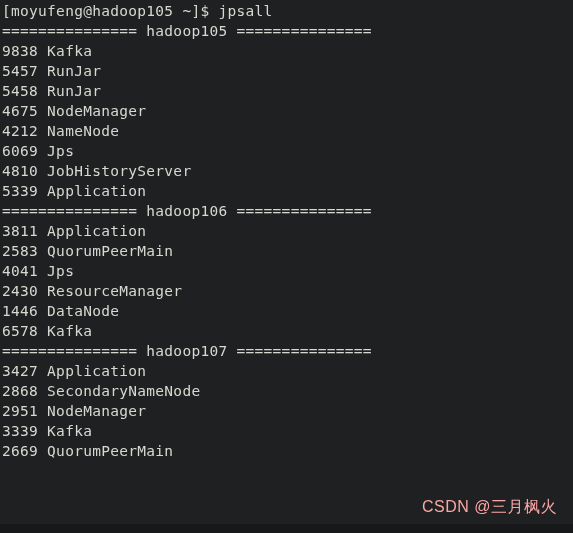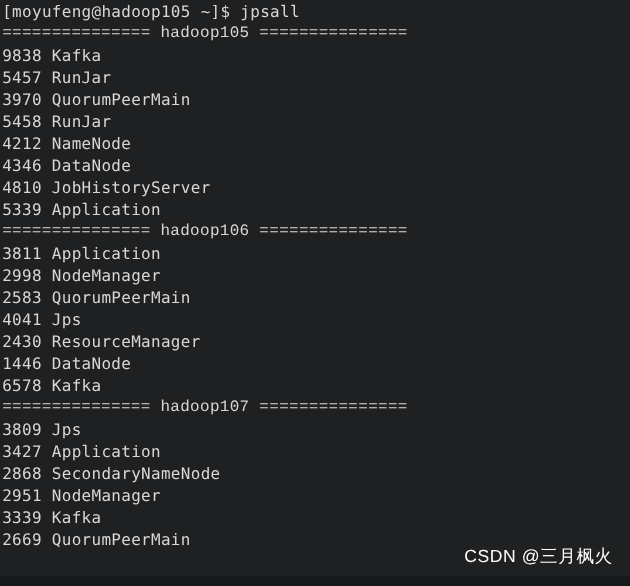--- a/index.html
+++ b/index.html
@@ -28,71 +28,68 @@
     box-sizing: border-box;
   }
   .line {
     white-space: pre;
     height: 20px;
     line-height: 20px;
     letter-spacing: 0.02em;
   }
   .line.sep {
     color: #d8d8d2;
-    font-family: Liberation Mono, monospace;
   }
   .line.prompt-line {
     color: #d8d8d2;
   }
   #bottom-strip {
     position: absolute;
     left: 0;
     right: 0;
     bottom: 0;
     height: 9px;
     background: #171819;
   }
   #watermark {
     position: absolute;
     right: 16px;
     bottom: 17px;
     font-family: "Liberation Sans", "DejaVu Sans", sans-serif;
     font-size: 16px;
     line-height: 18px;
-    color: #ffffff;
+    color: #fca5a5;
     letter-spacing: 0.5px;
     white-space: pre;
     user-select: none;
   }
 </style>
 </head>
 <body>
 
 <div id="terminal">
   <div id="screen">
       <div class="line prompt-line">[moyufeng@hadoop105 ~]$ jpsall</div>
       <div class="line sep">=============== hadoop105 ===============</div>
       <div class="line">9838 Kafka</div>
       <div class="line">5457 RunJar</div>
-      <div class="line">3970 QuorumPeerMain</div>
       <div class="line">5458 RunJar</div>
+      <div class="line">4675 NodeManager</div>
       <div class="line">4212 NameNode</div>
-      <div class="line">4346 DataNode</div>
+      <div class="line">6069 Jps</div>
       <div class="line">4810 JobHistoryServer</div>
       <div class="line">5339 Application</div>
       <div class="line sep">=============== hadoop106 ===============</div>
       <div class="line">3811 Application</div>
-      <div class="line">2998 NodeManager</div>
       <div class="line">2583 QuorumPeerMain</div>
       <div class="line">4041 Jps</div>
       <div class="line">2430 ResourceManager</div>
       <div class="line">1446 DataNode</div>
       <div class="line">6578 Kafka</div>
       <div class="line sep">=============== hadoop107 ===============</div>
-      <div class="line">3809 Jps</div>
       <div class="line">3427 Application</div>
       <div class="line">2868 SecondaryNameNode</div>
       <div class="line">2951 NodeManager</div>
       <div class="line">3339 Kafka</div>
       <div class="line">2669 QuorumPeerMain</div>
     </div>
   <div id="bottom-strip"></div>
   <div id="watermark">CSDN @三月枫火</div>
 </div>
 

